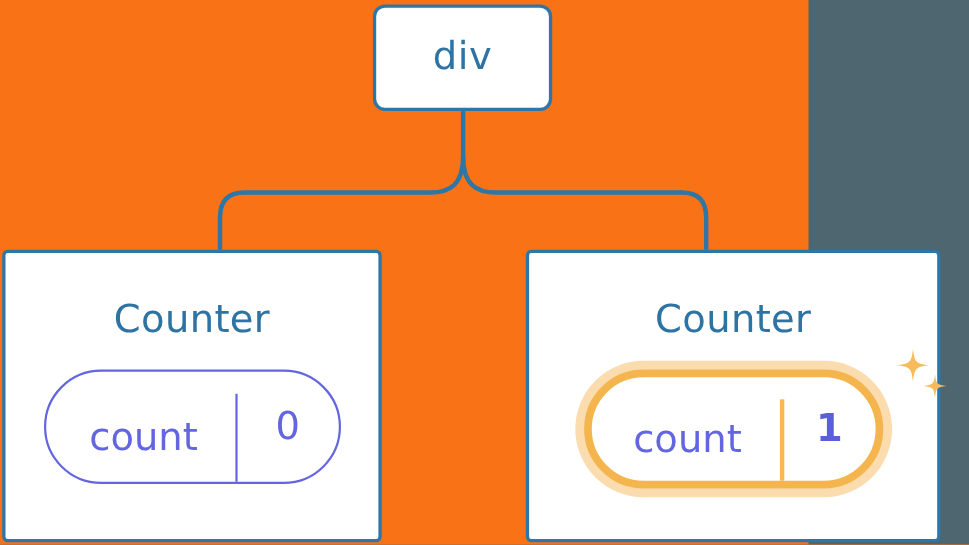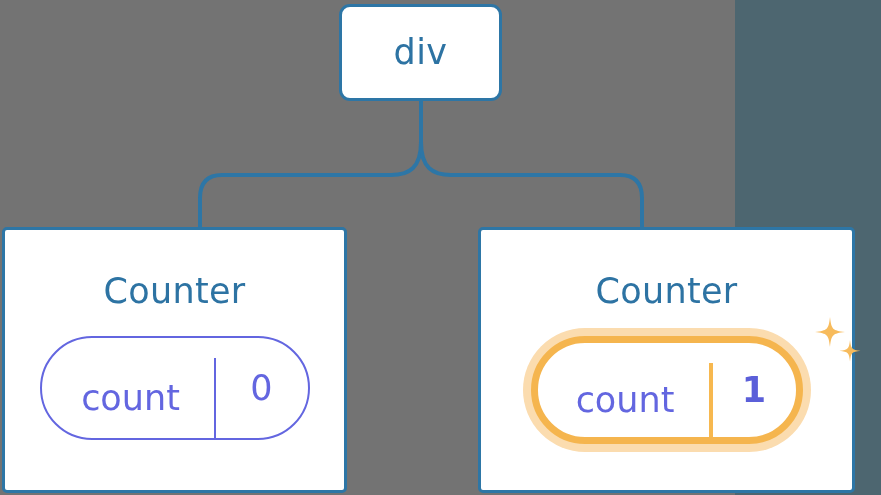--- a/index.html
+++ b/index.html
@@ -11,21 +11,21 @@
     width: 881px;
     height: 495px;
     overflow: hidden;
     background: #4d6670;
     font-family: "DejaVu Sans", "Liberation Sans", sans-serif;
   }
   #stage {
     position: relative;
     width: 735px;
     height: 495px;
-    background: #737373;
+    background: #f97316;
   }
 
   
   #connectors {
     position: absolute;
     left: 0;
     top: 0;
     width: 881px;
     height: 495px;
     z-index: 1;

